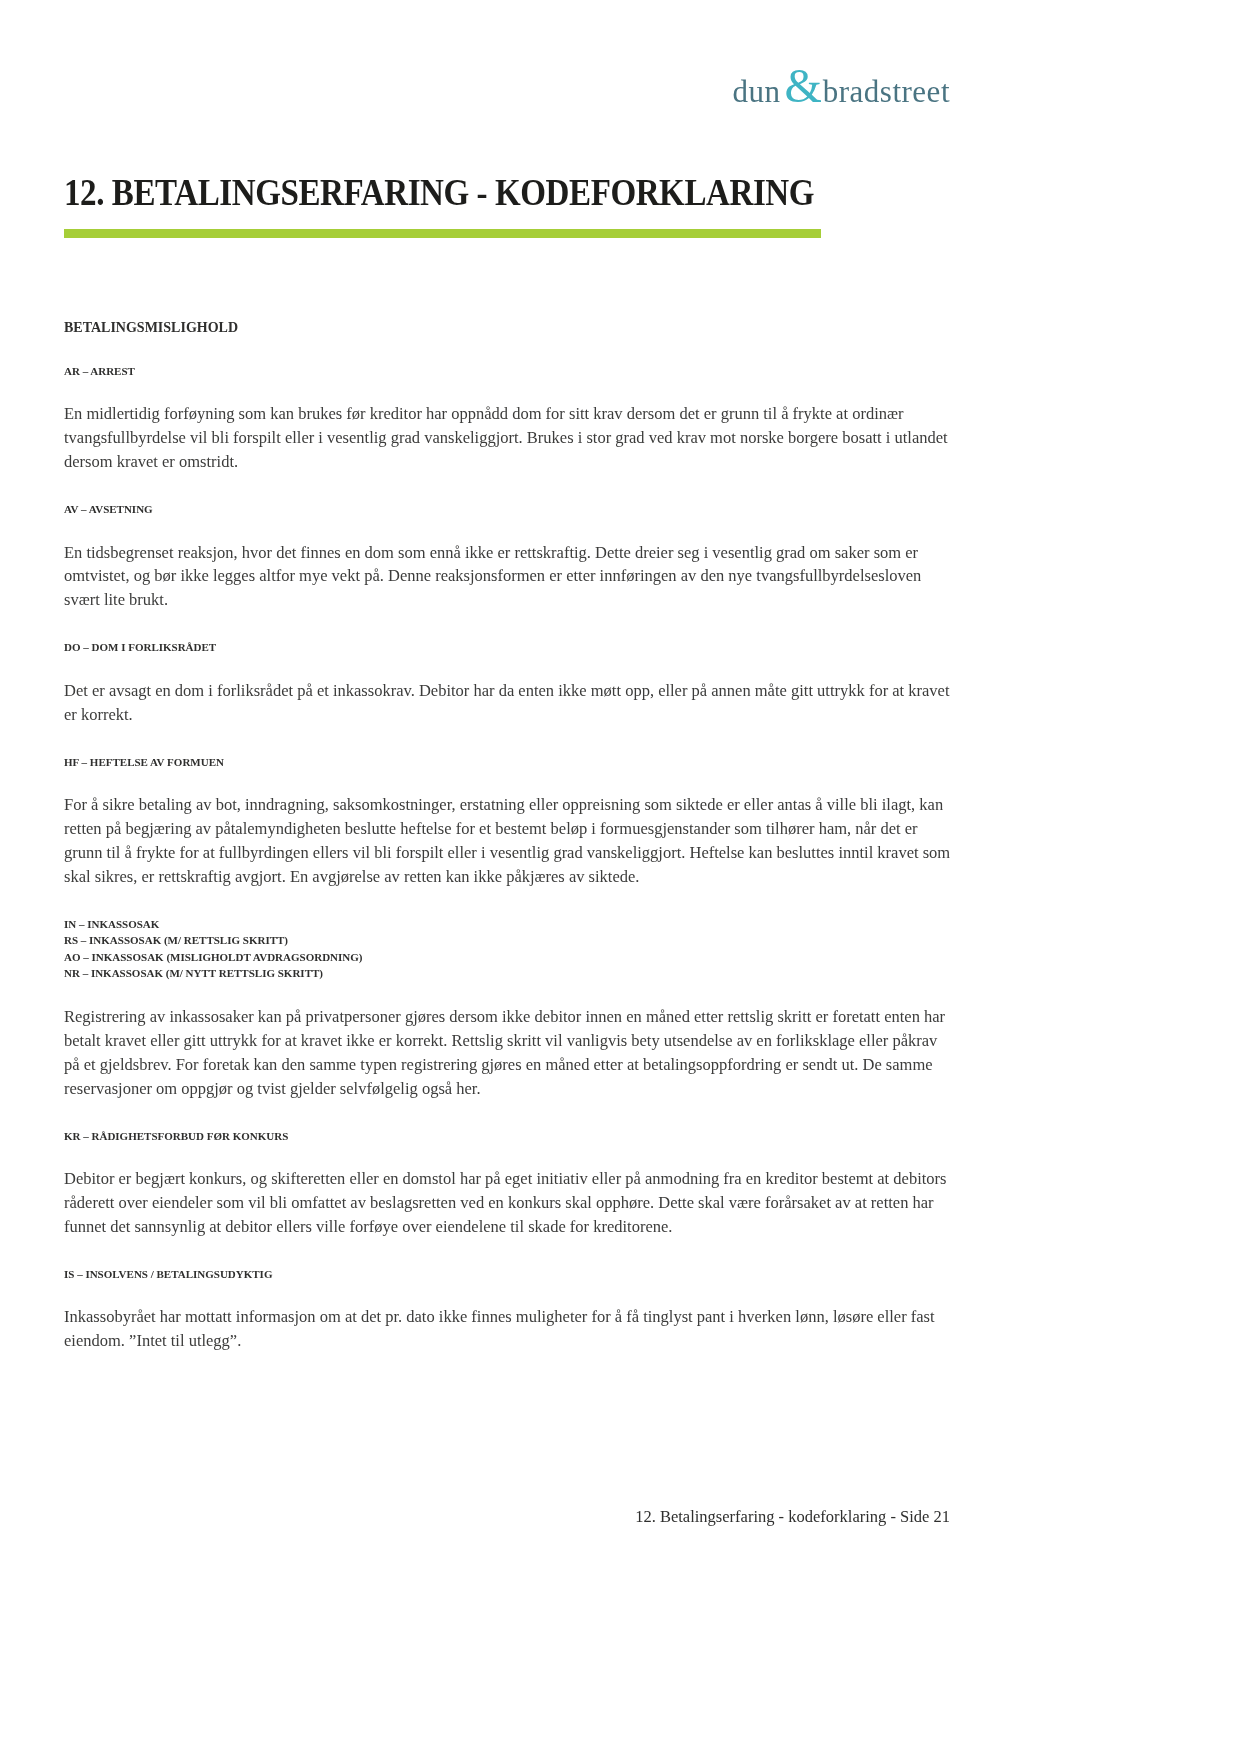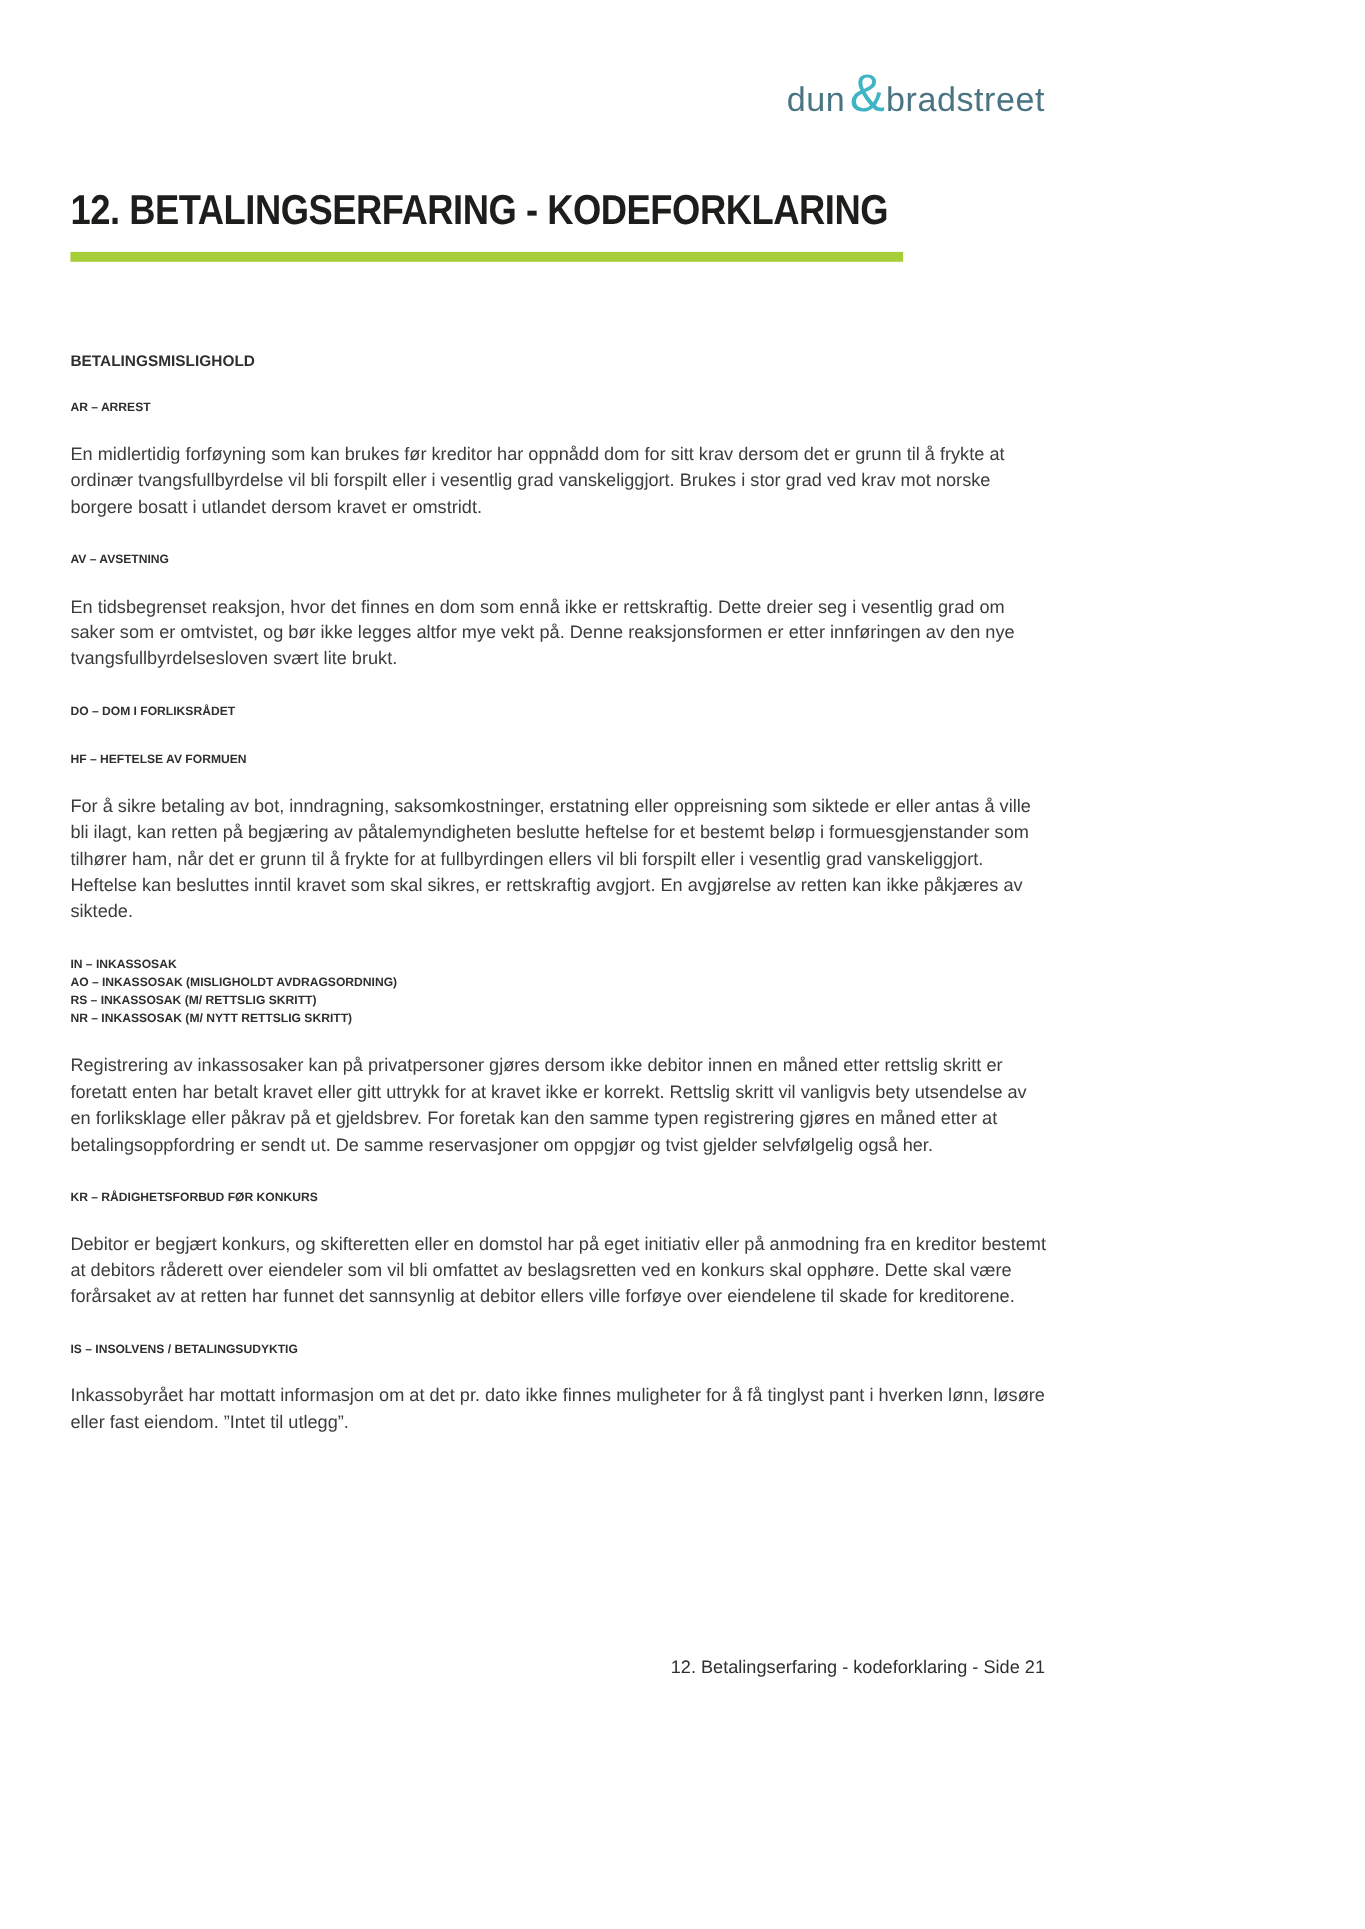--- a/index.html
+++ b/index.html
@@ -3,21 +3,21 @@
 <meta charset="utf-8">
 <title>12. Betalingserfaring - kodeforklaring</title>
 <style>
   html, body { margin: 0; padding: 0; background: #ffffff; }
   .page {
     position: relative;
     width: 1241px;
     height: 1754px;
     background: #ffffff;
     overflow: hidden;
-    font-family: Liberation Sans, sans-serif;
+    font-family: Liberation Serif, serif;
     color: #3c3c3b;
   }
   
   .logo {
     position: absolute;
     top: 62px;
     right: 291px;
     display: flex;
     align-items: baseline;
     white-space: nowrap;
@@ -110,31 +110,32 @@
       <p>En midlertidig forføyning som kan brukes før kreditor har oppnådd dom for sitt krav dersom det er grunn til å frykte at ordinær tvangsfullbyrdelse vil bli forspilt eller i vesentlig grad vanskeliggjort. Brukes i stor grad ved krav mot norske borgere bosatt i utlandet dersom kravet er omstridt.</p>
     </section>
 
     <section class="entry">
       <h3>AV – AVSETNING</h3>
       <p>En tidsbegrenset reaksjon, hvor det finnes en dom som ennå ikke er rettskraftig. Dette dreier seg i vesentlig grad om saker som er omtvistet, og bør ikke legges altfor mye vekt på. Denne reaksjonsformen er etter innføringen av den nye tvangsfullbyrdelsesloven svært lite brukt.</p>
     </section>
 
     <section class="entry">
       <h3>DO – DOM I FORLIKSRÅDET</h3>
+      <p>Det er avsagt en dom i forliksrådet på et inkassokrav. Debitor har da enten ikke møtt opp, eller på annen måte gitt uttrykk for at kravet er korrekt.</p>
     </section>
 
     <section class="entry">
       <h3>HF – HEFTELSE AV FORMUEN</h3>
       <p>For å sikre betaling av bot, inndragning, saksomkostninger, erstatning eller oppreisning som siktede er eller antas å ville bli ilagt, kan retten på begjæring av påtalemyndigheten beslutte heftelse for et bestemt beløp i formuesgjenstander som tilhører ham, når det er grunn til å frykte for at fullbyrdingen ellers vil bli forspilt eller i vesentlig grad vanskeliggjort. Heftelse kan besluttes inntil kravet som skal sikres, er rettskraftig avgjort. En avgjørelse av retten kan ikke påkjæres av siktede.</p>
     </section>
 
     <section class="entry">
       <h3>IN – INKASSOSAK</h3>
+      <h3>RS – INKASSOSAK (M/ RETTSLIG SKRITT)</h3>
       <h3>AO – INKASSOSAK (MISLIGHOLDT AVDRAGSORDNING)</h3>
-      <h3>RS – INKASSOSAK (M/ RETTSLIG SKRITT)</h3>
       <h3>NR – INKASSOSAK (M/ NYTT RETTSLIG SKRITT)</h3>
       <p>Registrering av inkassosaker kan på privatpersoner gjøres dersom ikke debitor innen en måned etter rettslig skritt er foretatt enten har betalt kravet eller gitt uttrykk for at kravet ikke er korrekt. Rettslig skritt vil vanligvis bety utsendelse av en forliksklage eller påkrav på et gjeldsbrev. For foretak kan den samme typen registrering gjøres en måned etter at betalingsoppfordring er sendt ut. De samme reservasjoner om oppgjør og tvist gjelder selvfølgelig også her.</p>
     </section>
 
     <section class="entry">
       <h3>KR – RÅDIGHETSFORBUD FØR KONKURS</h3>
       <p>Debitor er begjært konkurs, og skifteretten eller en domstol har på eget initiativ eller på anmodning fra en kreditor bestemt at debitors råderett over eiendeler som vil bli omfattet av beslagsretten ved en konkurs skal opphøre. Dette skal være forårsaket av at retten har funnet det sannsynlig at debitor ellers ville forføye over eiendelene til skade for kreditorene.</p>
     </section>
 
     <section class="entry">

